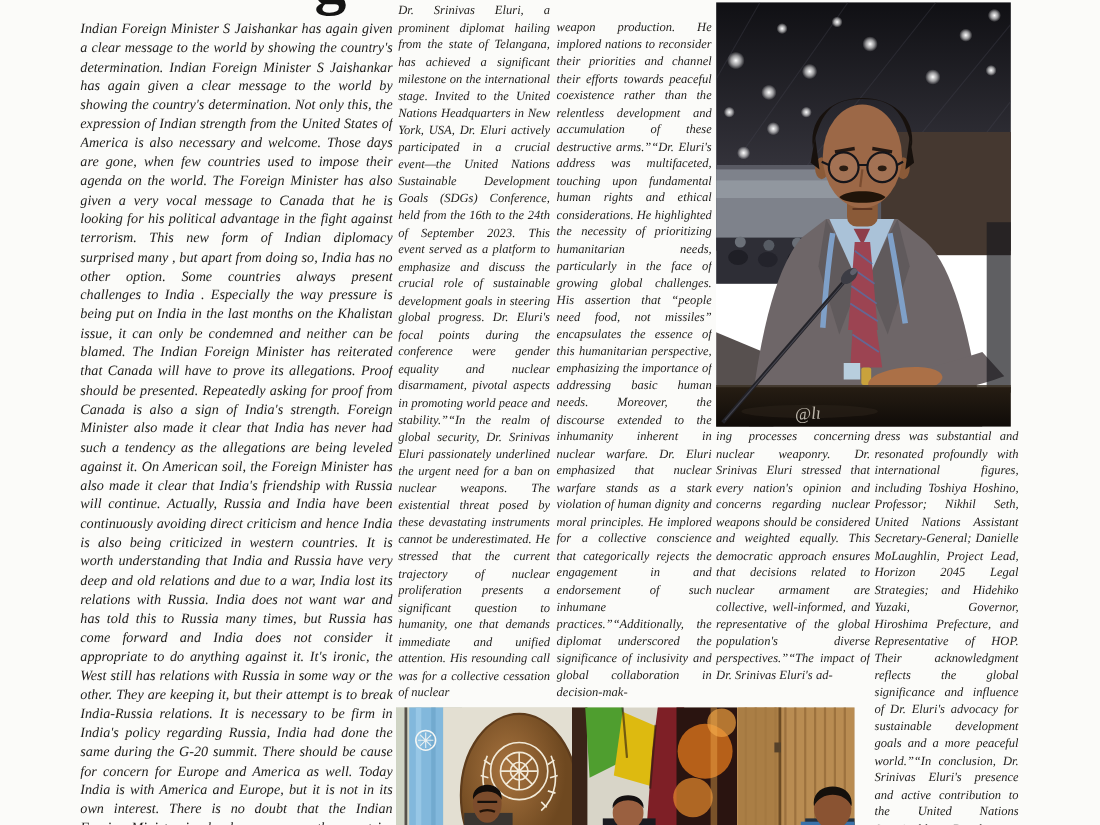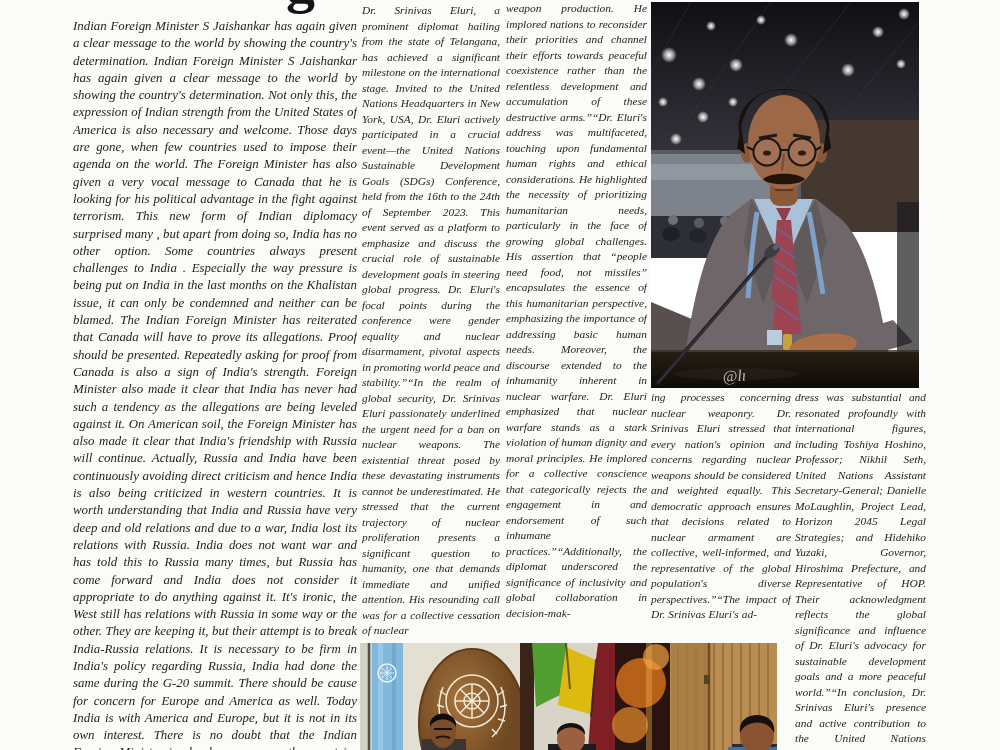--- a/index.html
+++ b/index.html
@@ -24,21 +24,21 @@
   .col{
     position:absolute;text-align:justify;overflow:hidden;
     word-spacing:.01em;letter-spacing:0;font-style:italic;
   }
   .col-wide{
     left:73px;top:18px;width:284px;height:732px;
     font-size:12.9px;line-height:17.3px;
   }
   .ncol{font-size:11.4px;line-height:15.5px;}
   .col-a{left:362px;top:3px;width:138px;height:644px;}
-  .col-b{left:506px;top:1px;width:141px;height:644px;}
+  .col-b{left:506px;top:18px;width:141px;height:644px;}
   .col-c{left:651px;top:390px;width:140px;height:252px;}
   .col-d{left:795px;top:390px;width:131px;height:360px;}
 
   .photo-portrait{
     position:absolute;left:651px;top:2px;width:268px;height:386px;
     background:#fff;
   }
   .photo-event{
     position:absolute;left:360px;top:643px;width:417px;height:107px;
     background:#fff;

